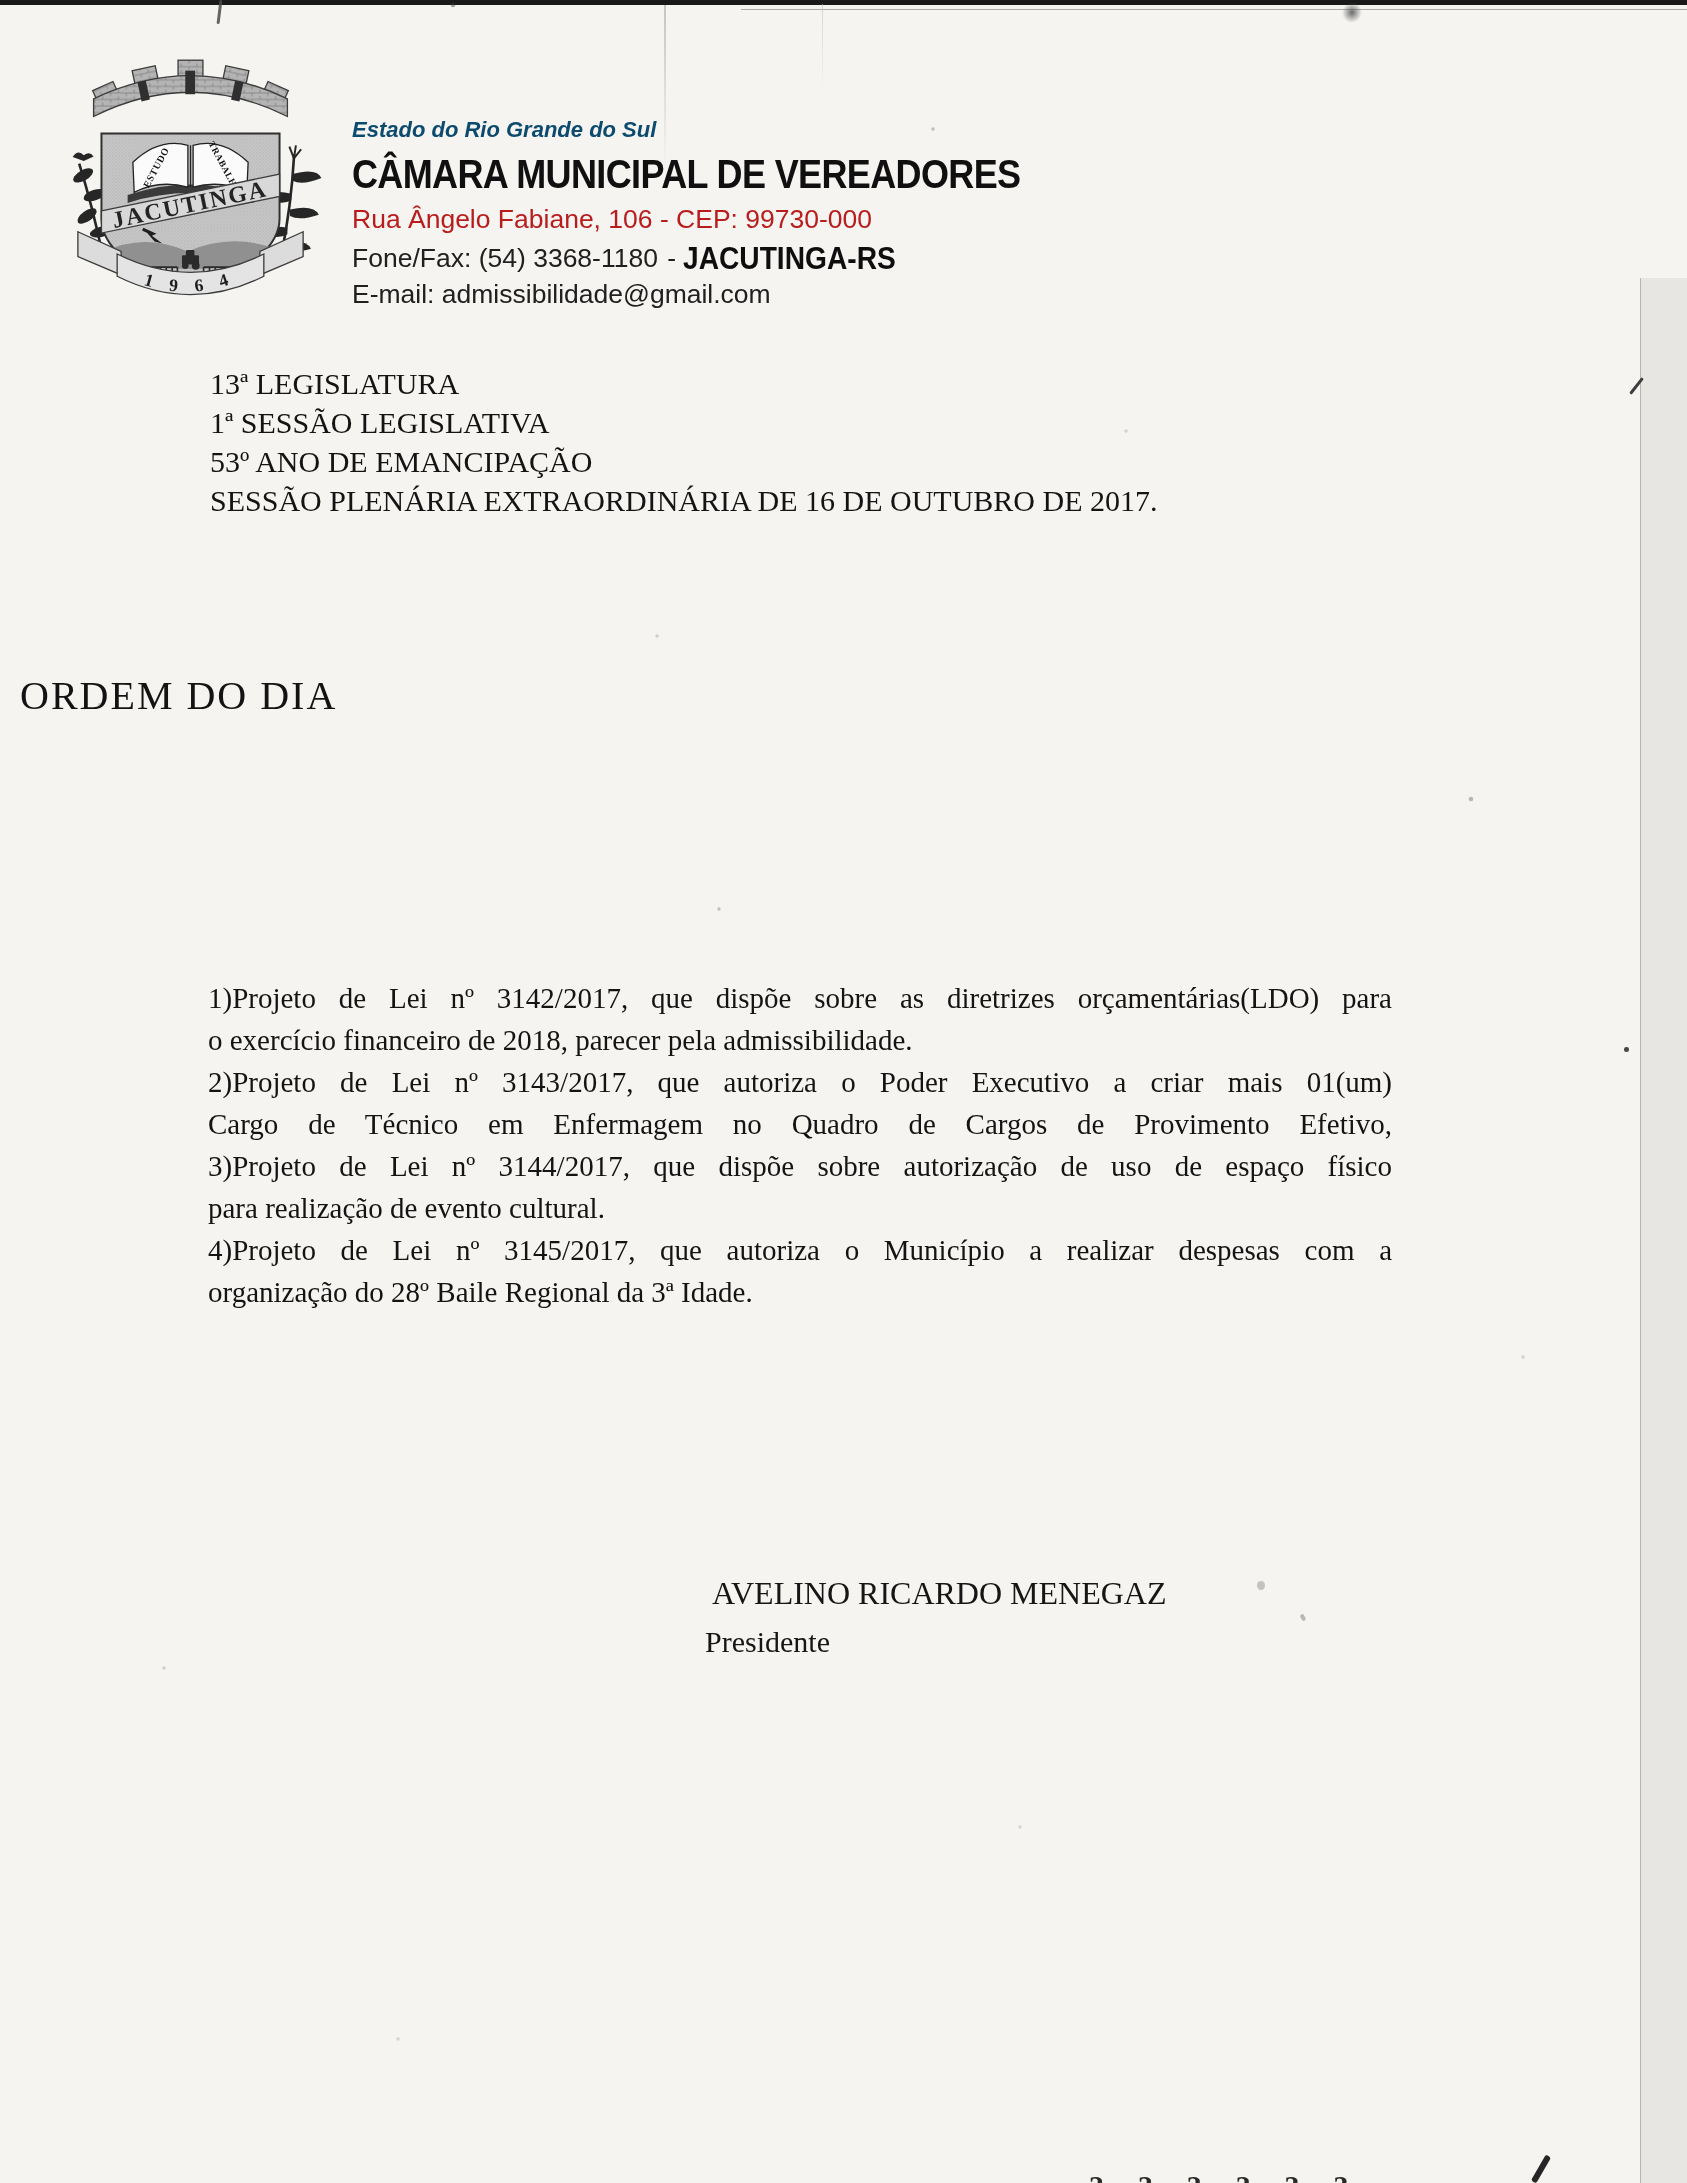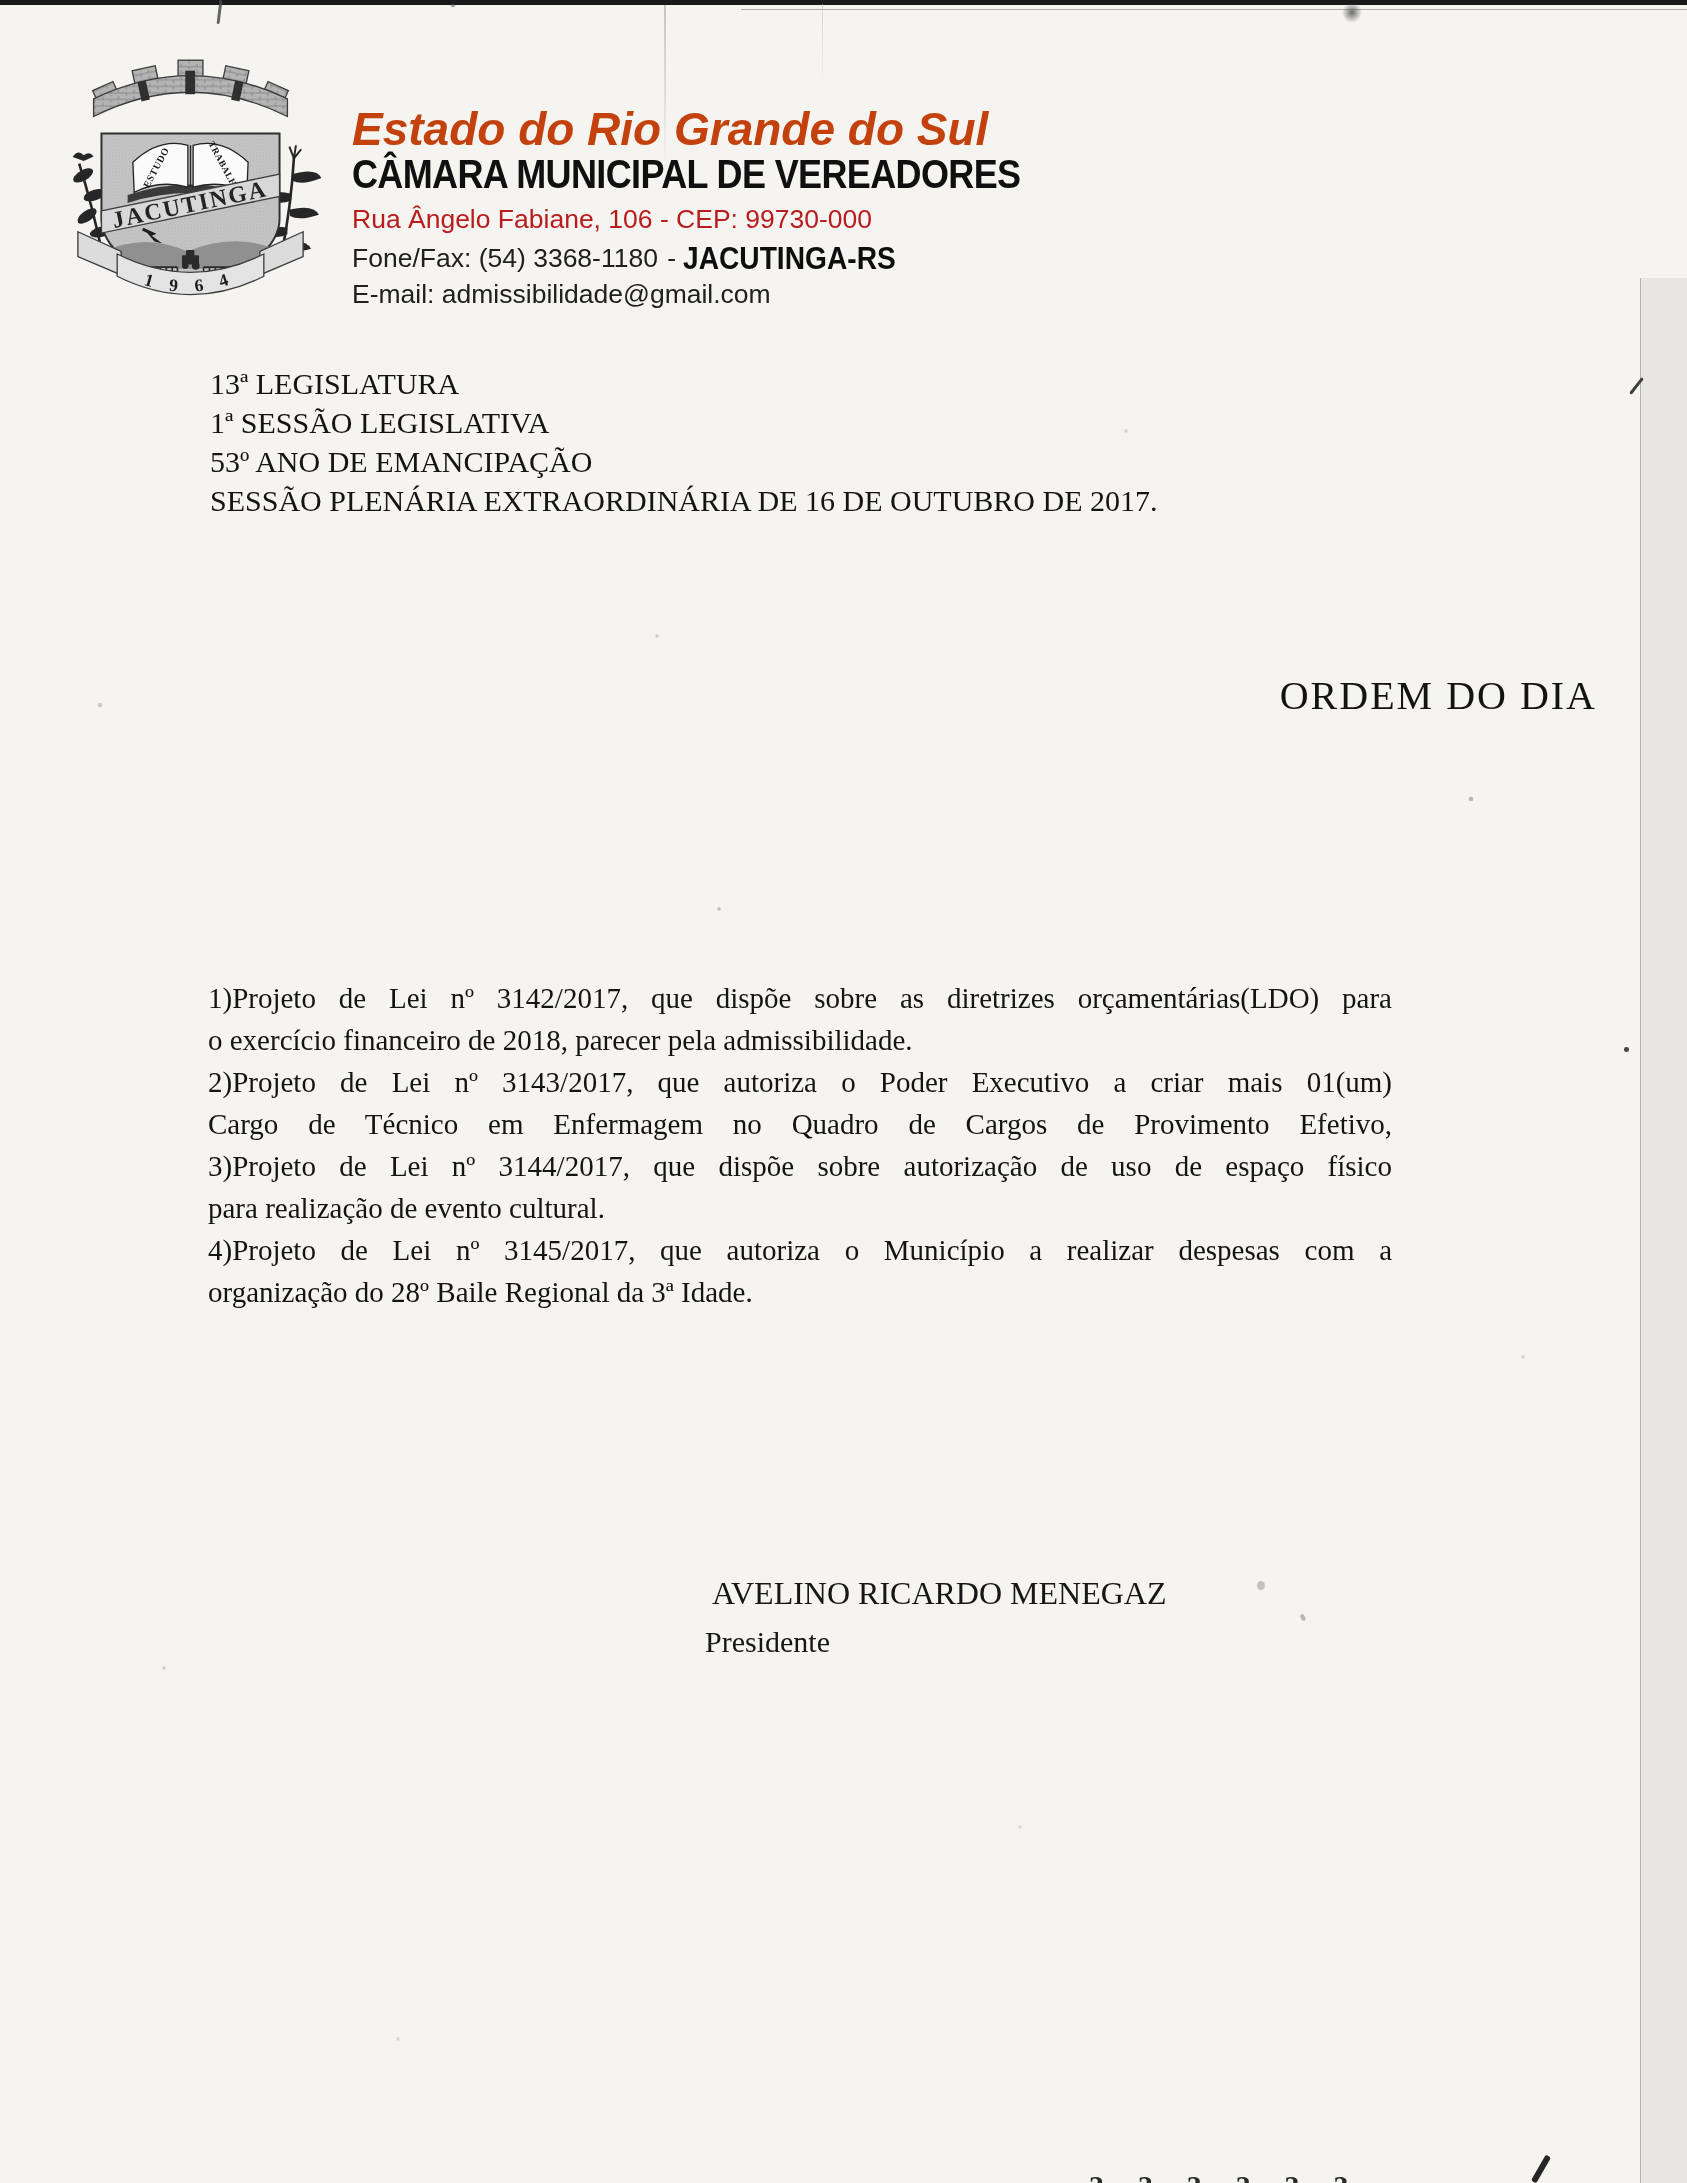--- a/index.html
+++ b/index.html
@@ -39,36 +39,36 @@
       163px 1667px 0 0.7px rgba(120,120,120,.30),
       1019px 1826px 0 0.7px rgba(120,120,120,.25),
       397px 2038px 0 0.7px rgba(120,120,120,.25),
       1522px 1356px 0 0.7px rgba(120,120,120,.28),
       1125px 430px 0 0.7px rgba(120,120,120,.28),
       265px 1257px 0 0.7px rgba(120,120,120,.22);}
   
   .emblem{position:absolute;left:58px;top:34px;width:265px;height:275px;}
   .emblem text{font-family:"Liberation Serif",serif;}
   .letterhead-text{position:absolute;left:352px;top:111px;font-family:"Liberation Sans",sans-serif;}
-  .lh-state{font-size:46px;line-height:37px;font-weight:bold;font-style:italic;color:#c2410c;white-space:nowrap;}
+  .lh-state{font-size:22px;line-height:37px;font-weight:bold;font-style:italic;color:#0c4a6e;white-space:nowrap;}
   .lh-org{font-size:40px;line-height:42px;font-weight:bold;letter-spacing:-0.7px;color:#101010;
           transform:scaleX(.90);transform-origin:left center;white-space:nowrap;margin-top:5.3px;}
   .lh-addr{font-size:26.5px;line-height:29px;color:#b91c1c;margin-top:9.3px;white-space:nowrap;}
   .lh-phone{font-size:26.5px;line-height:33px;color:#202020;margin-top:6.6px;white-space:nowrap;}
   .lh-dash{margin:0 6.6px 0 9.3px;}
   .lh-city{display:inline-block;font-weight:bold;font-size:32px;letter-spacing:0;color:#0e0e0e;
            transform:scaleX(.88);transform-origin:left center;position:relative;top:2px;}
   .lh-email{font-size:26.5px;line-height:29px;color:#202020;margin-top:5.3px;white-space:nowrap;}
   
   .session-info{position:absolute;left:210px;top:364px;}
   .session-line{font-size:30px;line-height:39px;color:#141414;white-space:nowrap;}
   
   .doc-title{
-    position:absolute;top:672px;left:0;width:1597px;text-align:right;
-    font-size:40px;font-weight:normal;letter-spacing:2px;color:#131313;margin:0;
+    position:absolute;top:672px;left:0;width:1597px;text-align:left;
+    font-size:40px;font-weight:normal;letter-spacing:2px;color:#131313;margin:0;padding-left:20px;
   }
   
   .body-text{position:absolute;left:208px;top:977px;width:1184px;}
   .body-line{
     font-size:29px;line-height:42px;color:#141414;
     white-space:nowrap;text-align:justify;text-align-last:justify;width:1184px;
   }
   .body-line.para-end{text-align-last:left;}
   
   .signature{position:absolute;left:705px;top:1576px;}

